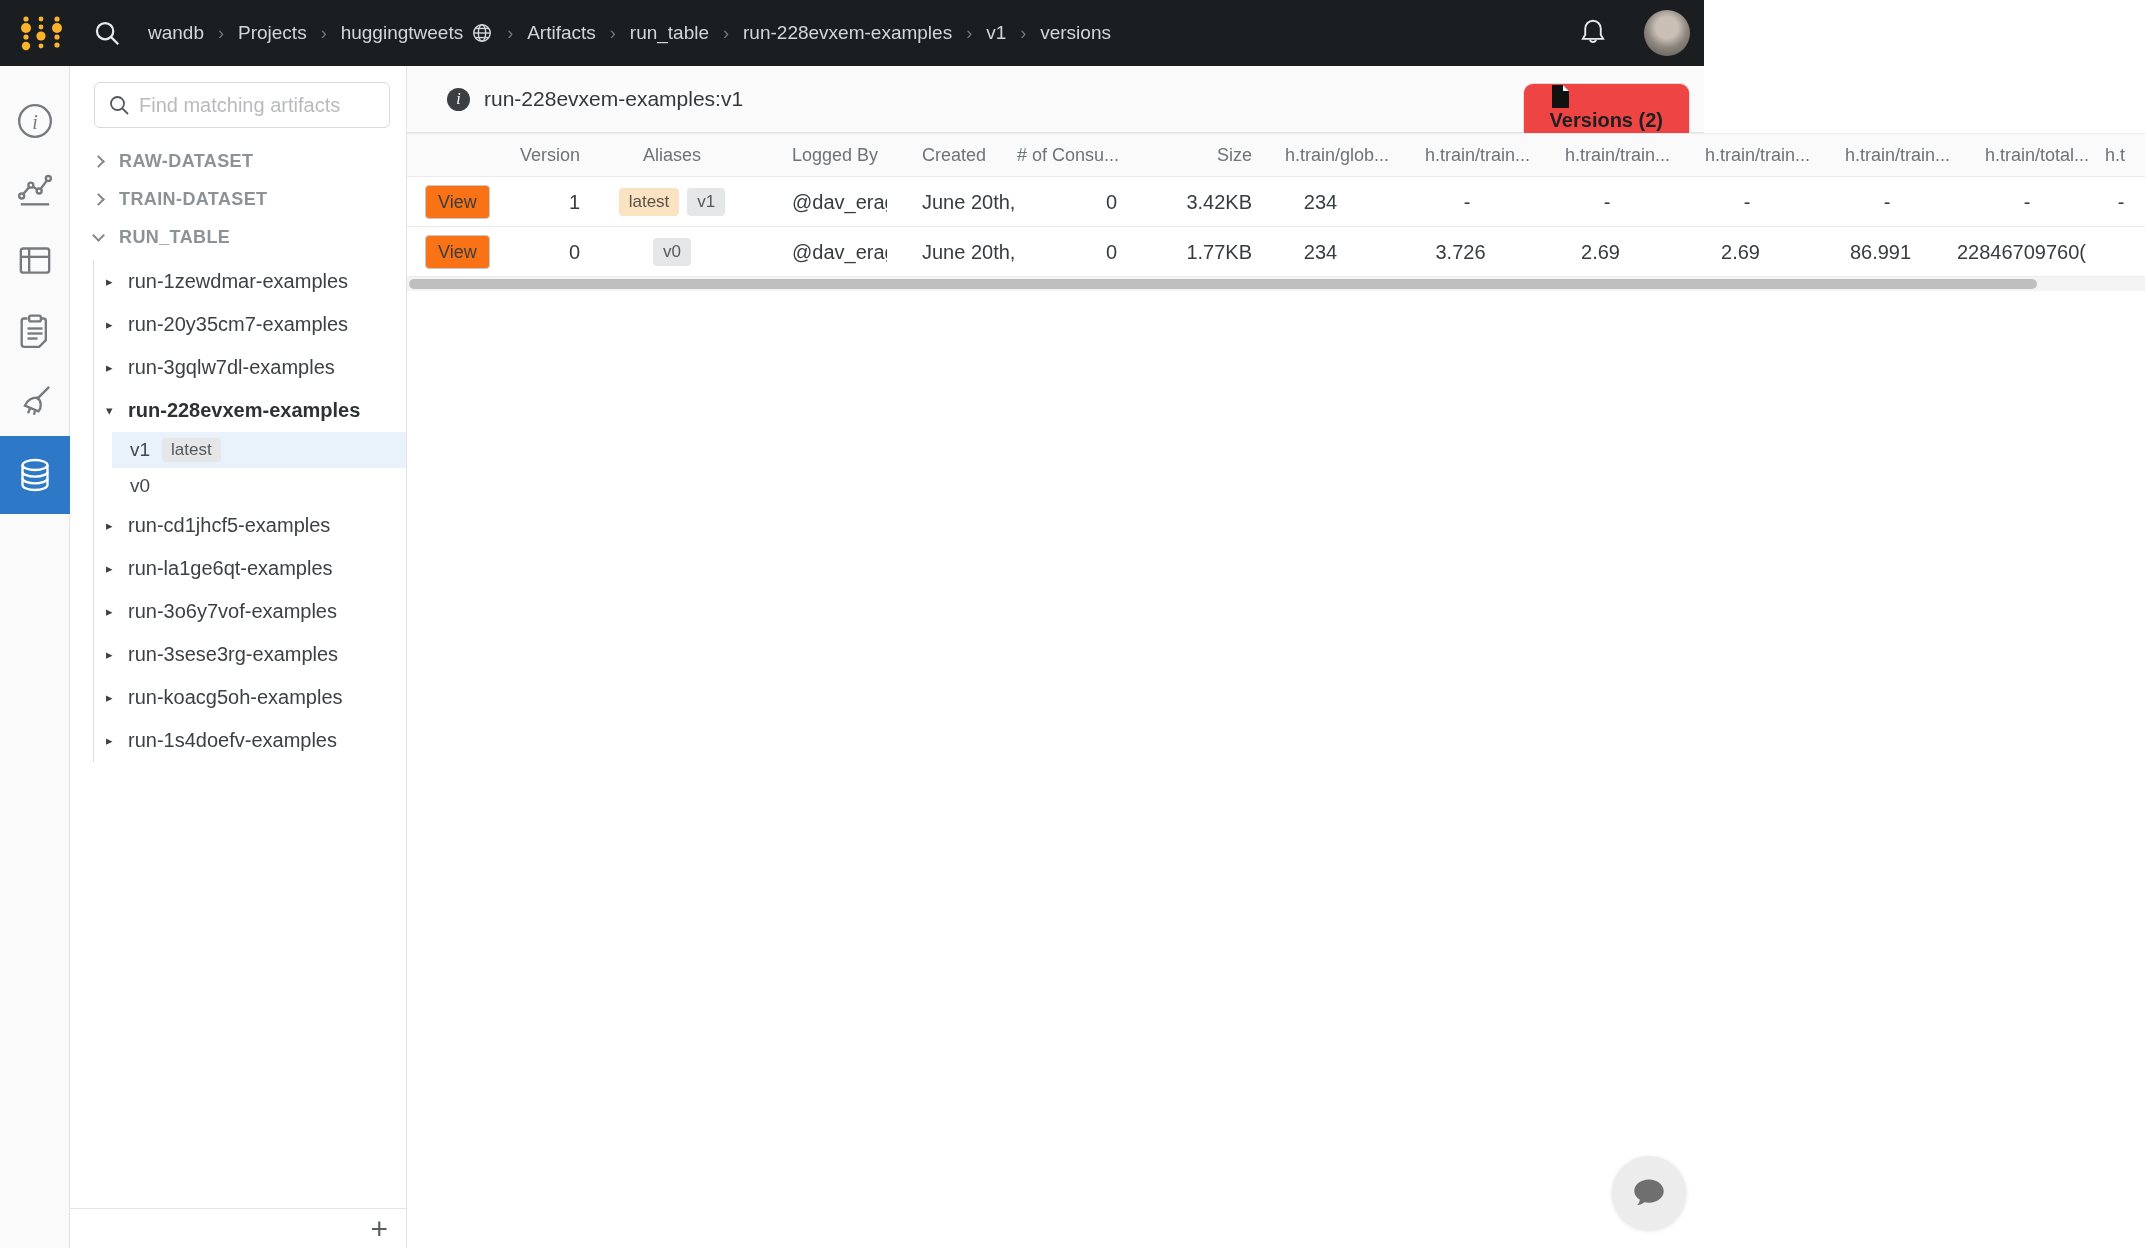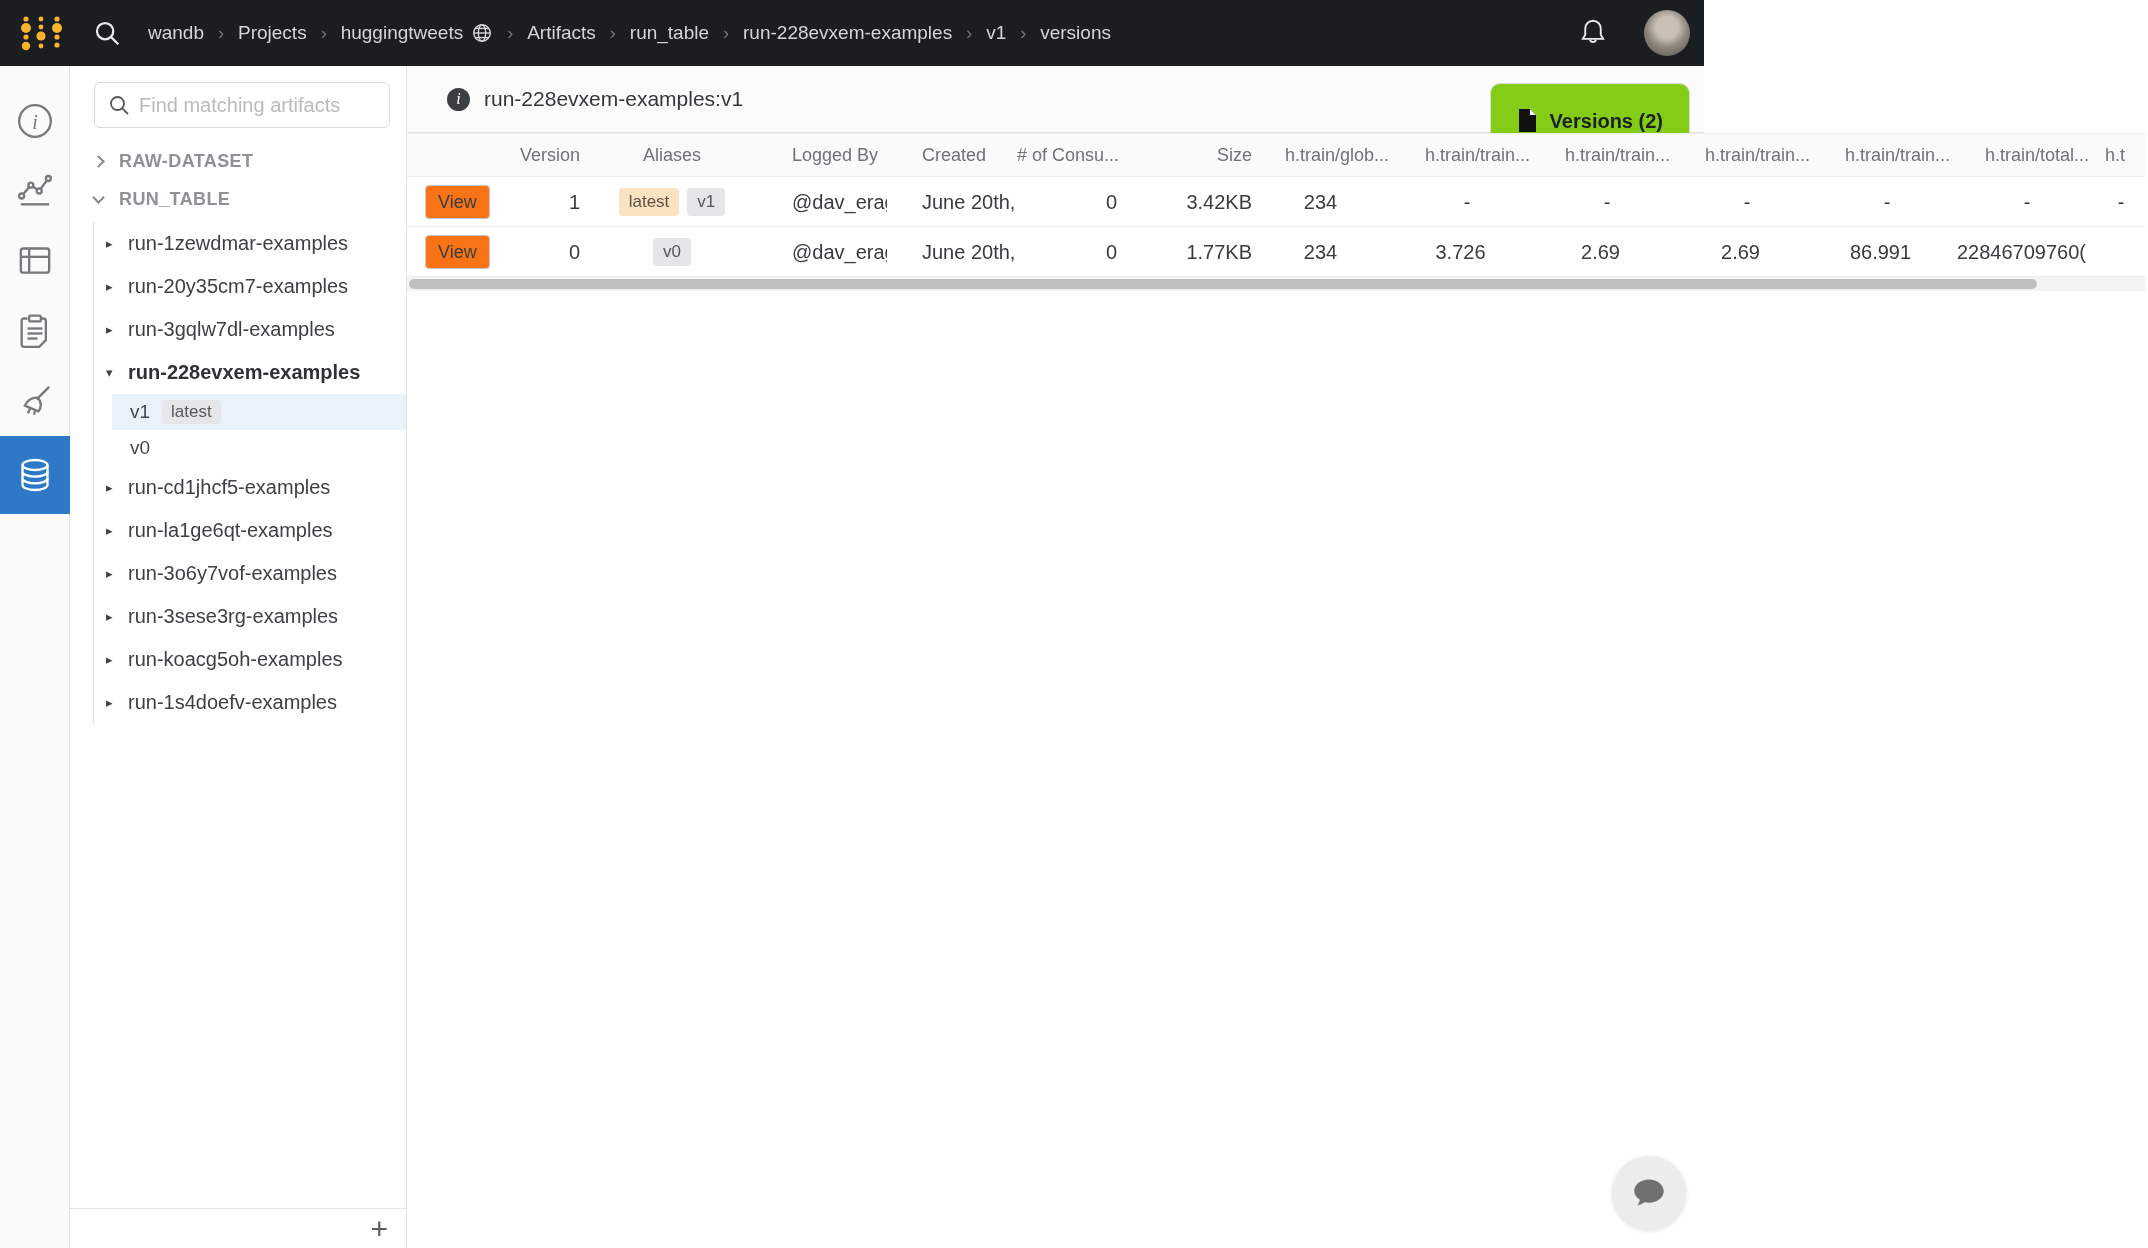--- a/index.html
+++ b/index.html
@@ -71,23 +71,23 @@
 
   
   .main { flex:1; min-width:0; position:relative; background:#fff; }
   .main-header { height:67px; background:#fbfbfb; border-bottom:1px solid #e4e4e4;
     display:flex; align-items:center; position:relative; }
   .title-wrap { display:flex; align-items:center; margin-left:40px; }
   .info-dot { width:23px; height:23px; border-radius:50%; background:#3b3f42; color:#fff;
     font-family:"Liberation Serif", serif; font-style:italic; font-size:16px; text-align:center;
     line-height:22px; flex:none; }
   .artifact-title { font-size:21px; color:#33373a; margin-left:14px; }
-  .versions-tab { position:absolute; right:14px; bottom:-1px; height:50px; background:#84cc16;
+  .versions-tab { position:absolute; right:14px; bottom:-1px; height:50px; background:#ef4444;
     border:1px solid #dcdcdc; border-bottom:none; border-radius:10px 10px 0 0;
-    display:flex; align-items:flex-end; padding:0 26px; cursor:pointer; }
+    display:flex; align-items:flex-start; padding:0 26px; cursor:pointer;flex-direction:column; }
   .versions-tab svg { width:21px; height:25px; margin-right:12px; }
   .versions-label { font-size:20px; font-weight:bold; color:#1d2022; }
 
   .toolbar { height:70px; display:flex; align-items:center; justify-content:flex-end;
     padding-right:18px; }
   .pag-text { font-size:19px; color:#43474a; display:flex; align-items:center; cursor:pointer; }
   .caret-down { width:0; height:0; border-left:5px solid transparent; border-right:5px solid transparent;
     border-top:6px solid #3f4346; margin:4px 6px 0 6px; }
   .pag-nav { display:flex; margin-left:36px; }
   .pag-nav .pg-btn { width:34px; height:34px; margin-left:12px; display:flex; align-items:center;
@@ -260,20 +260,24 @@
         </svg>
         <input type="text" placeholder="Find matching artifacts" style="">
       </div>
 
       <div class="tree">
         <div class="cat-row">
           <span class="chev"></span>
           <span>RAW-DATASET</span>
         </div>
         <div class="cat-row">
+          <span class="chev"></span>
+          <span>TRAIN-DATASET</span>
+        </div>
+        <div class="cat-row">
           <span class="chev down"></span>
           <span>RUN_TABLE</span>
         </div>
 
         <div class="group">
           <div class="item-row">
             <span class="tri">▸</span>
             <span>run-1zewdmar-examples</span>
           </div>
           <div class="item-row">

